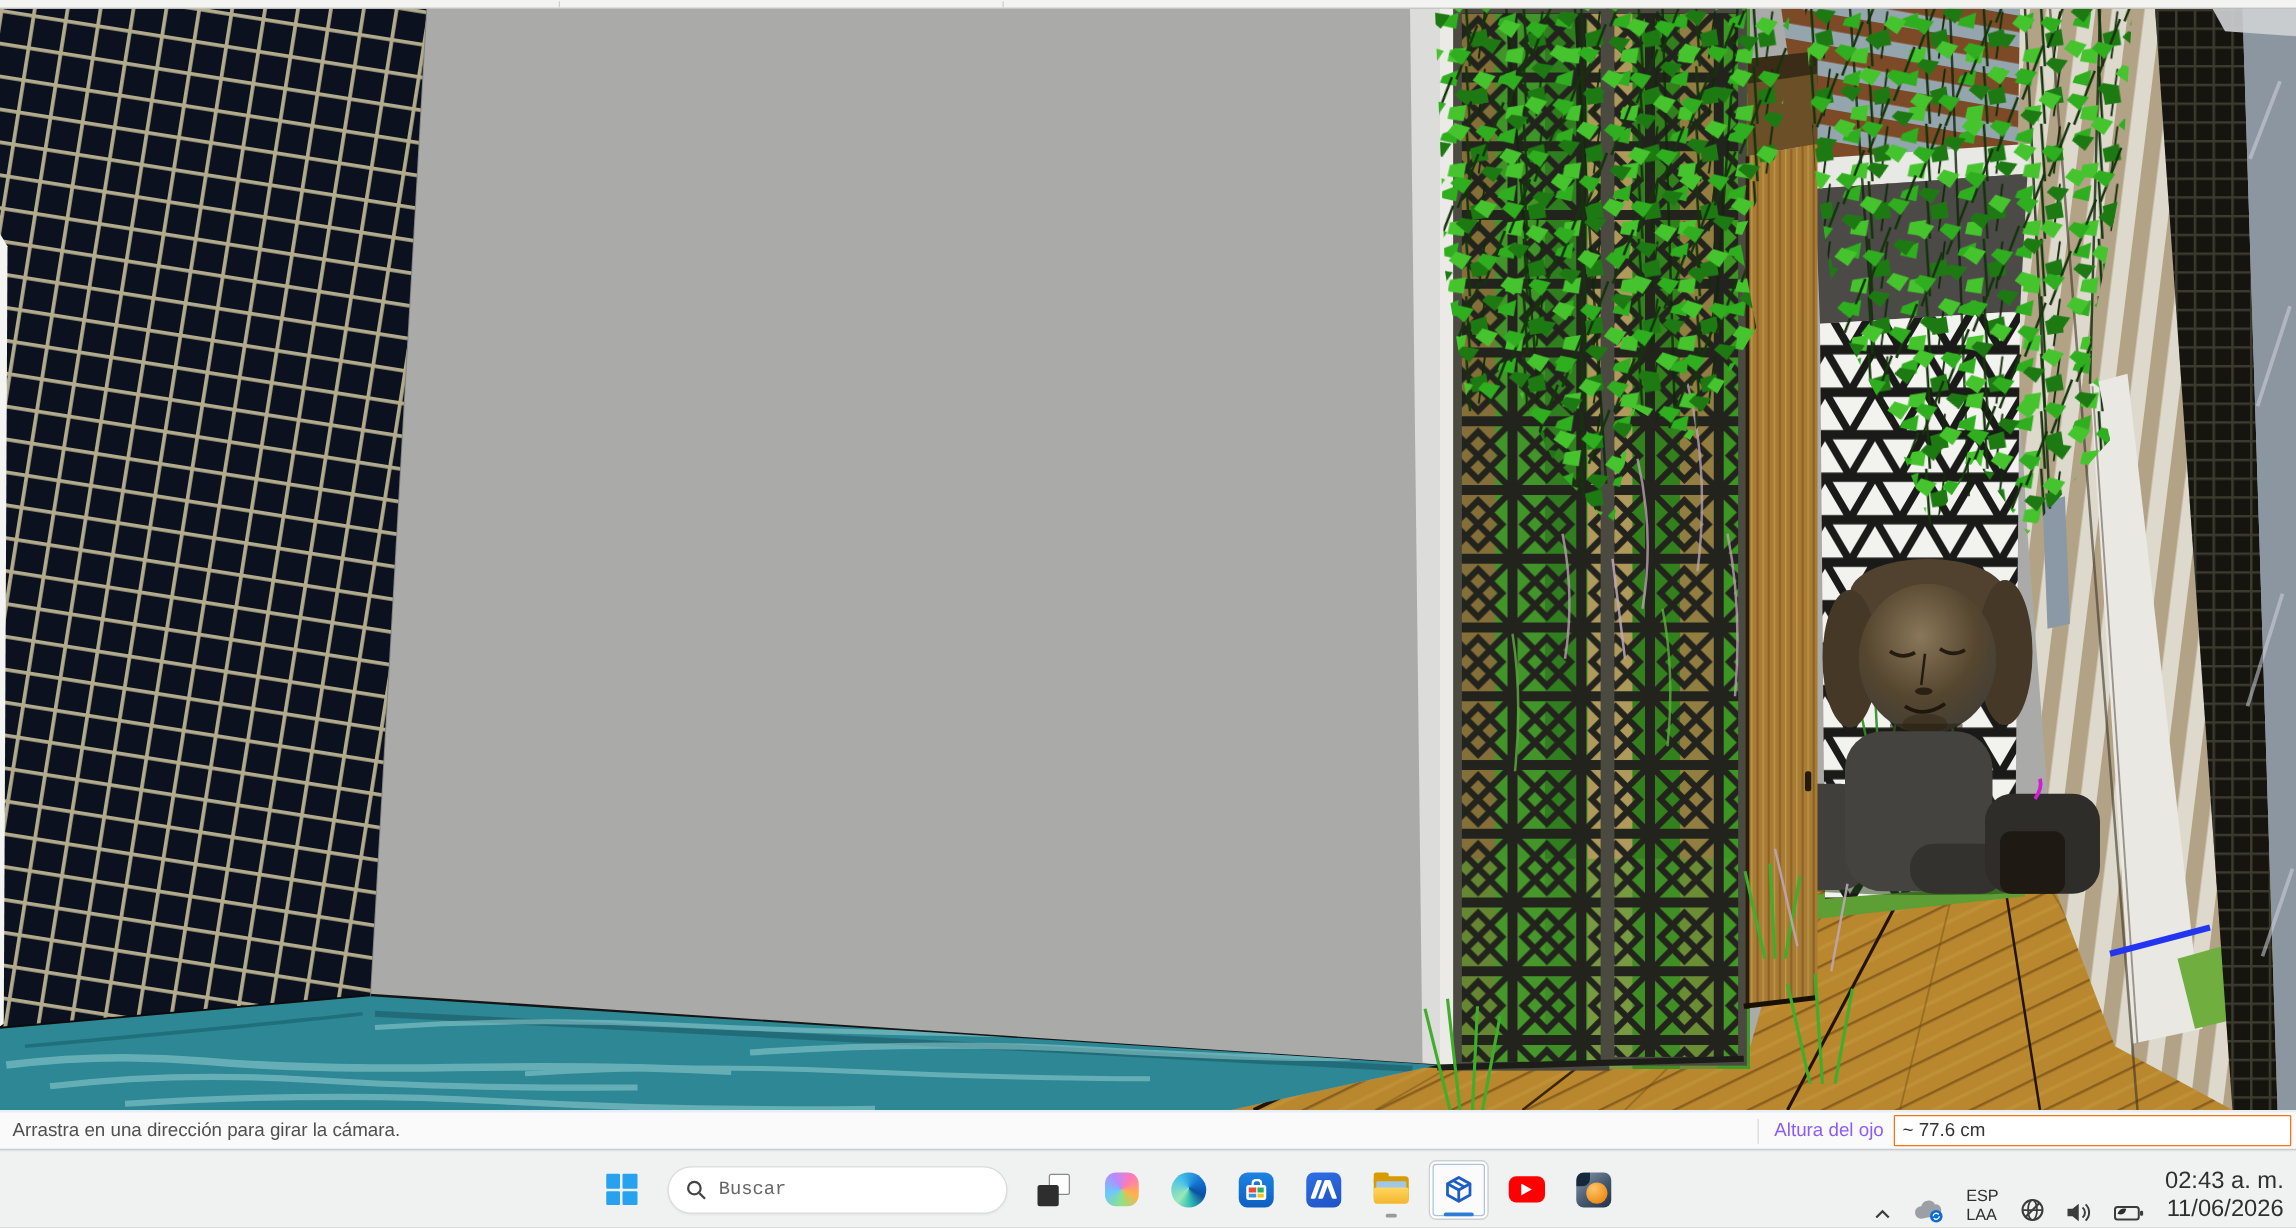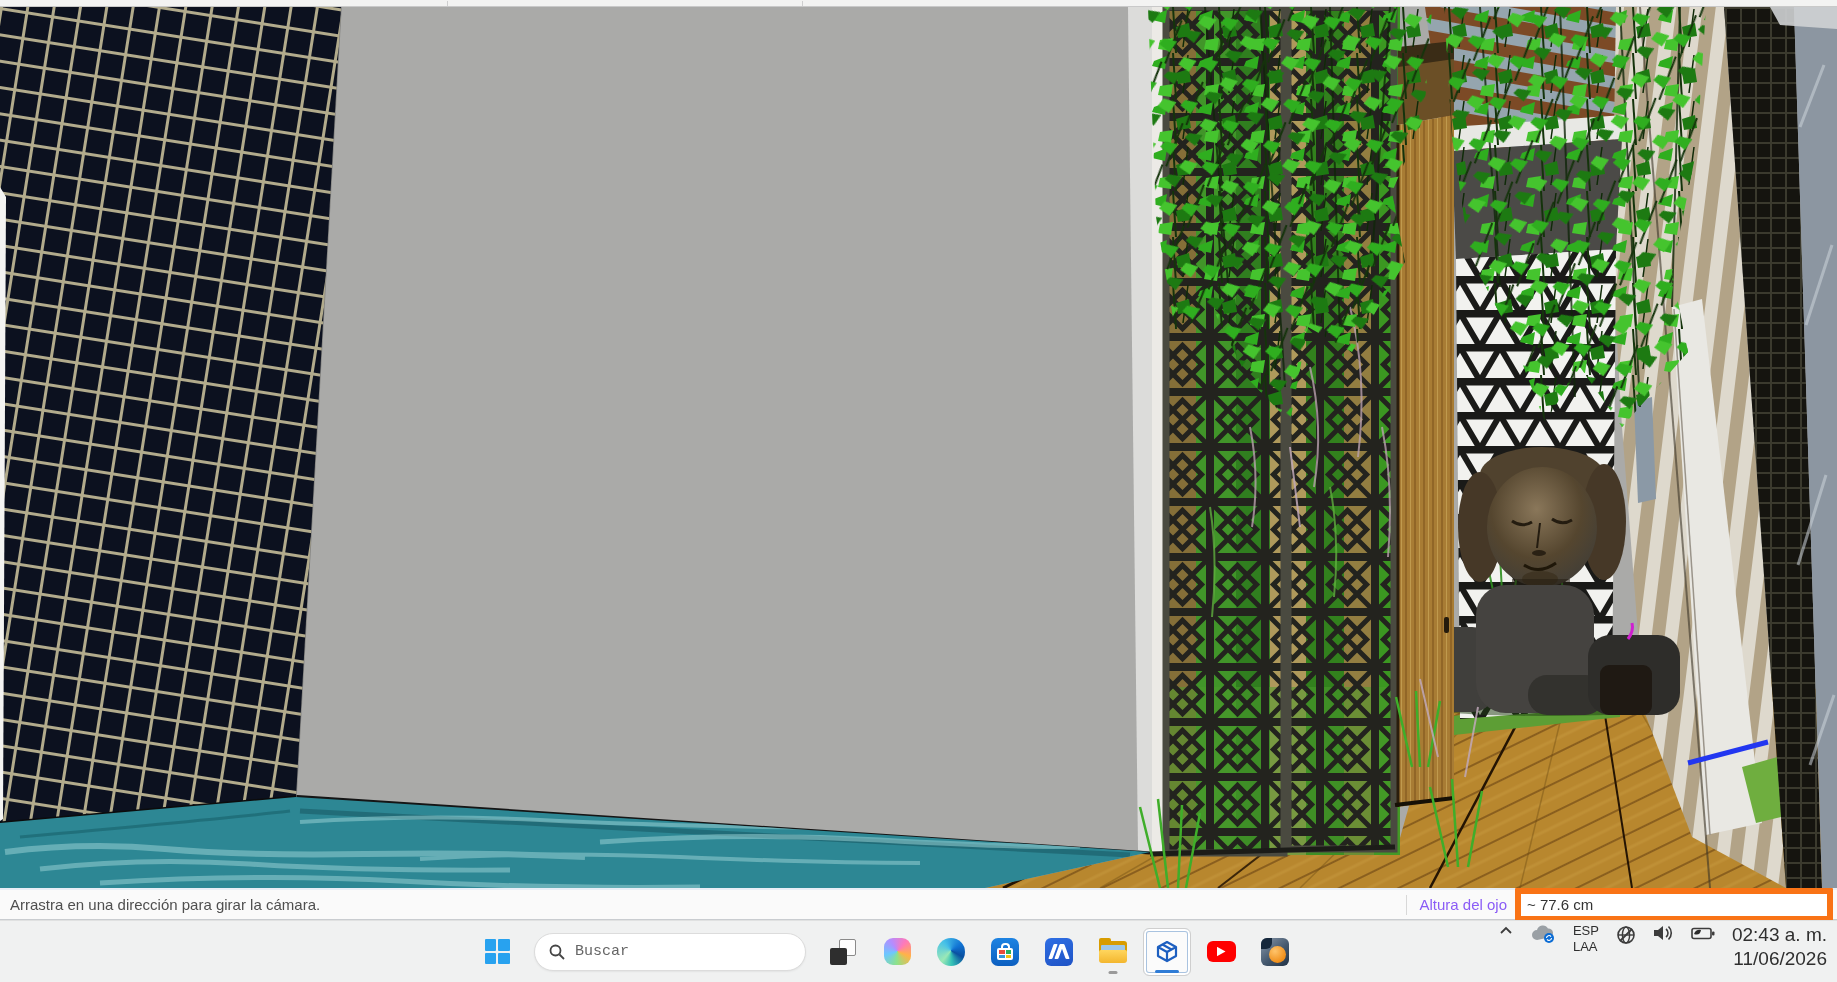--- a/index.html
+++ b/index.html
@@ -14,21 +14,21 @@
   
   #viewport{position:absolute;left:0;top:7px;width:1837px;height:881px;display:block;background:#aaaaa8;cursor:crosshair}
 
   
   .statusbar{position:absolute;left:0;top:888px;width:1837px;height:32px;background:#fafafa;
     border-top:2px solid #e8eef6;border-bottom:1px solid #c9ccd0;display:flex;align-items:center;font-size:15px;color:#4f4f4f}
   .statusbar .msg{padding-left:10px;white-space:nowrap}
   .status-right{position:absolute;right:4px;top:0;height:100%;display:flex;align-items:center;gap:8px}
   .vsep{width:1px;height:20px;background:#d8d8d8;margin-right:4px}
   .eye-label{color:#8b5cf6;white-space:nowrap}
-  .eye-input{width:318px;height:25px;border:6px solid #f97316;background:#fff;font-size:15px;color:#333;
+  .eye-input{width:318px;height:25px;border:1px solid #f97316;background:#fff;font-size:15px;color:#333;
     padding:11px 6px;font-family:"Liberation Sans",sans-serif;border-radius:1px}
 
   
   .taskbar{position:absolute;left:0;top:920px;width:1837px;height:62px;background:#f0f1f1;border-top:1px solid #e0e1e1}
   .tb-center{position:absolute;left:470px;top:0;height:100%;display:flex;align-items:center}
   .tb-slot{width:48px;height:48px;margin:0 3px;display:flex;align-items:center;justify-content:center;
     border-radius:6px;position:relative;cursor:pointer}
   .win-logo{width:25px;height:25px;display:grid;grid-template-columns:1fr 1fr;grid-template-rows:1fr 1fr;gap:2px}
   .win-logo i{background:#28a2ef;border-radius:1px}
   .search-pill{width:272px;height:38px;margin:0 10px;border-radius:19px;background:#fff;border:1px solid #dcdcdc;
@@ -73,21 +73,21 @@
   .yt{width:29px;height:21px;border-radius:6px;background:#f00;display:flex;align-items:center;justify-content:center}
   .yt i{width:9px;height:10px;background:#fff;clip-path:polygon(0 0,100% 50%,0 100%)}
   
   .game{position:relative;width:28px;height:28px;border-radius:6px;overflow:hidden;
     background:linear-gradient(140deg,#8b9aac 0%,#44586e 55%,#223346 100%)}
   .game .ball{position:absolute;right:3px;bottom:3px;width:17px;height:17px;border-radius:50%;
     background:radial-gradient(circle at 35% 30%,#ffc46b,#ef8f1b 70%)}
   .game .corner{position:absolute;left:0;top:0;width:11px;height:11px;background:#16283c;border-radius:0 0 6px 0}
 
   
-  .tray{position:absolute;right:6px;top:0;height:100%;display:flex;align-items:flex-start;gap:9px;color:#3c3c3c}
+  .tray{position:absolute;right:6px;top:0;height:100%;display:flex;align-items:flex-end;gap:9px;color:#3c3c3c}
   .tray .ic{display:flex;align-items:center;justify-content:center;padding:3px;border-radius:4px;cursor:pointer}
   .lang{font-size:13px;line-height:1.2;color:#2f2f2f;text-align:left;cursor:pointer;padding:2px 4px;border-radius:4px}
   .clock{font-size:19px;line-height:1.25;color:#2f2f2f;text-align:right;cursor:pointer;padding:2px 4px;border-radius:4px}
 </style>
 </head>
 <body>
 
 <div id="stage">
 
   <div class="topstrip">

